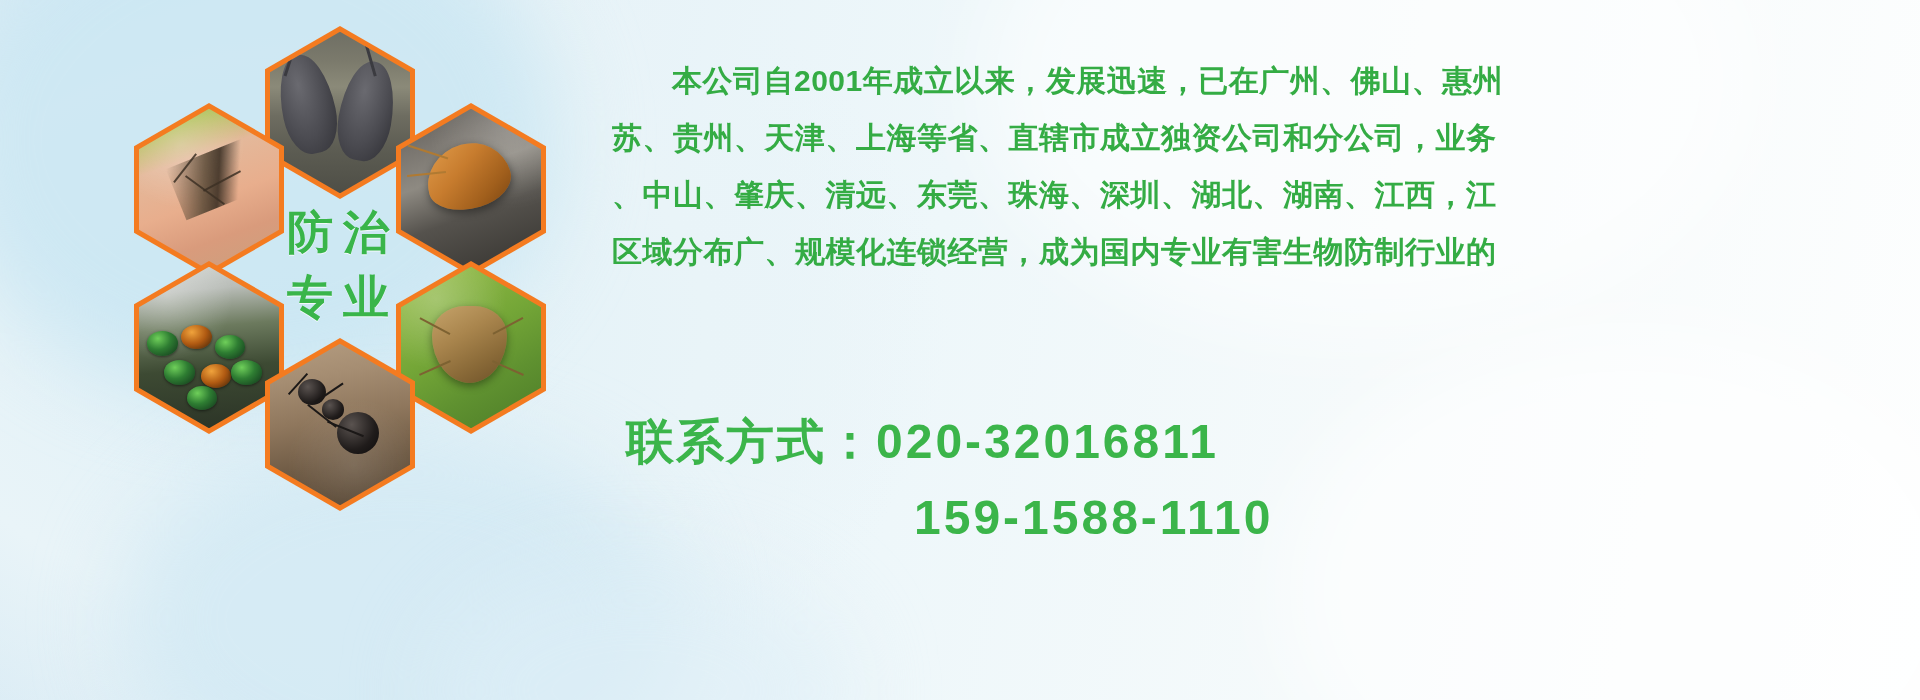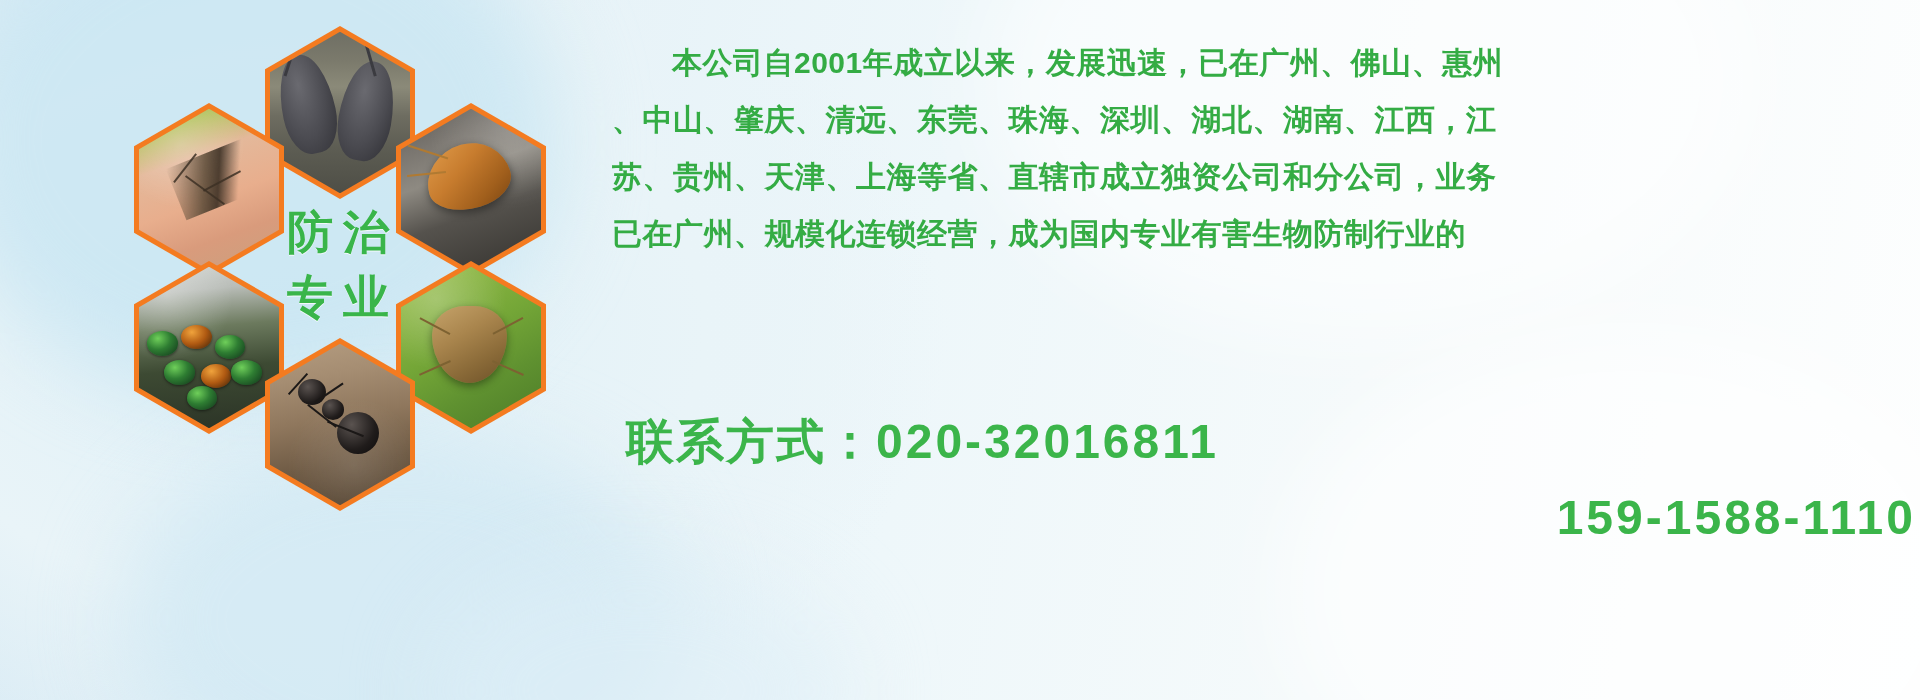--- a/index.html
+++ b/index.html
@@ -113,40 +113,40 @@
   .hexlabel{
     position:absolute;left:178px;top:192px;width:170px;
     text-align:center;color:#39b54a;font-weight:bold;
     font-family:"Liberation Sans","DejaVu Sans",sans-serif;
     letter-spacing:10px;line-height:1.42;font-size:46px;
     text-shadow:0 1px 0 rgba(255,255,255,.75);
   }
 
   
   #copy{
-    position:absolute;left:612px;top:34px;width:1296px;
+    position:absolute;left:612px;top:52px;width:1296px;
   }
   #copy p{
     margin:0;
     color:#34ac44;
     font-size:30px;
     line-height:57px;
     letter-spacing:.5px;
     font-weight:bold;
     white-space:nowrap;
   }
   #copy p.first{text-indent:60px;}
 
   #contact{position:absolute;left:626px;top:404px;width:1290px;}
   .cline{
     color:#3bb54a;font-weight:bold;
     font-size:48px;line-height:76px;white-space:nowrap;
     letter-spacing:2px;
   }
-  .cline.second{padding-left:288px;text-align:right;}
+  .cline.second{padding-left:288px;}
   .cnum{letter-spacing:3px;}
 </style>
 </head>
 <body>
 
 <div id="banner">
 
   <div class="blob b1"></div>
   <div class="blob b2"></div>
   <div class="blob b3"></div>
@@ -228,23 +228,23 @@
     </div>
 
     <div class="hexlabel">
       <div>防治</div>
       <div>专业</div>
     </div>
   </div>
 
   <div id="copy">
     <p class="first">本公司自2001年成立以来，发展迅速，已在广州、佛山、惠州</p>
+    <p>苏、贵州、天津、上海等省、直辖市成立独资公司和分公司，业务</p>
     <p>、中山、肇庆、清远、东莞、珠海、深圳、湖北、湖南、江西，江</p>
-    <p>苏、贵州、天津、上海等省、直辖市成立独资公司和分公司，业务</p>
-    <p>已在广州、规模化连锁经营，成为国内专业有害生物防制行业的</p>
+    <p>区域分布广、规模化连锁经营，成为国内专业有害生物防制行业的</p>
   </div>
 
   <div id="contact">
     <div class="cline"><span>联系方式：</span><span class="cnum">020-32016811</span></div>
     <div class="cline second"><span class="cnum">159-1588-1110</span></div>
   </div>
 
 </div>
 
 </body></html>

